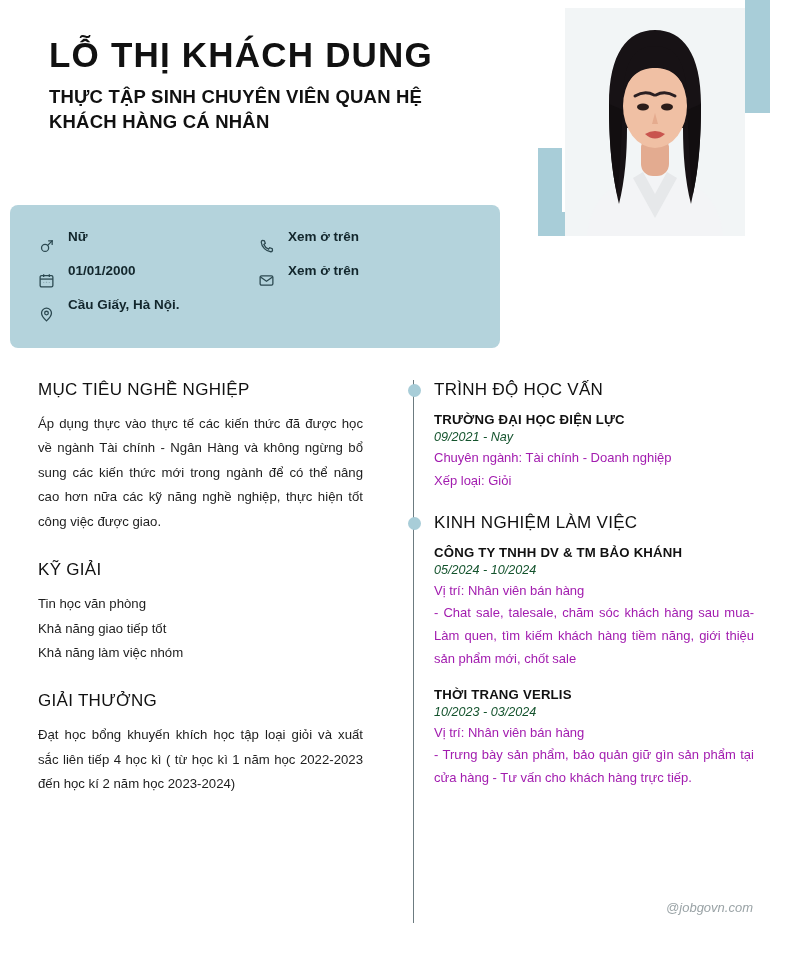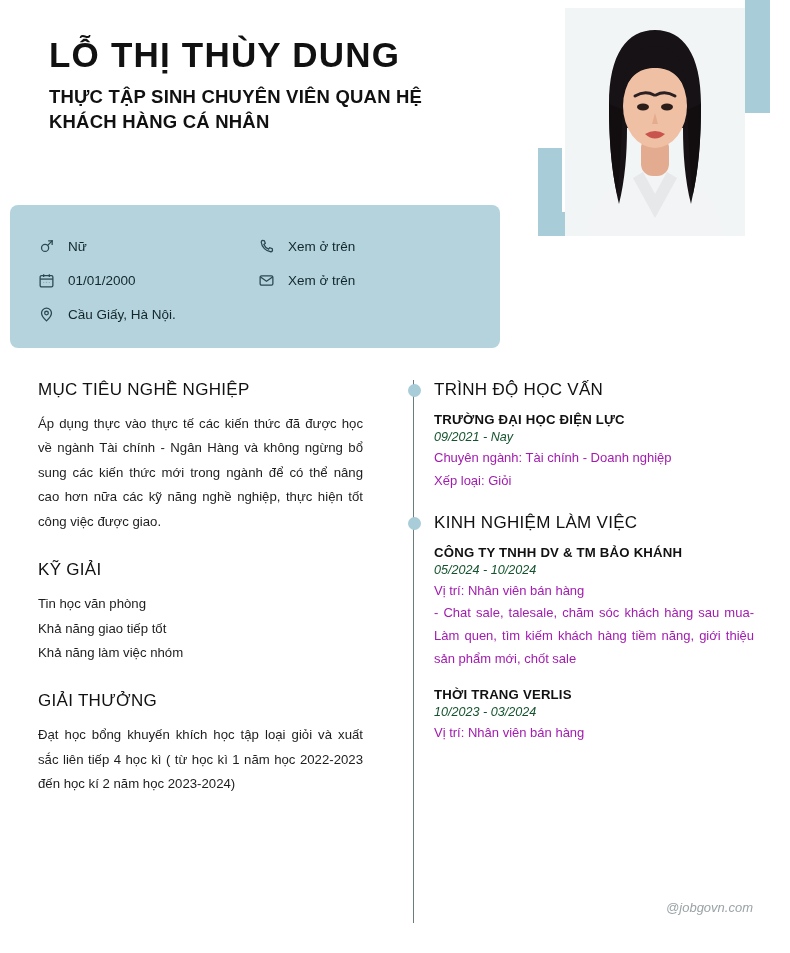--- a/index.html
+++ b/index.html
@@ -54,21 +54,21 @@
     color: #111; line-height: 1.35; max-width: 420px;
   }
 
   
   .contact-panel {
     position: absolute; left: 10px; top: 205px; width: 490px; height: 143px;
     background: #b4d3dc; border-radius: 8px;
   }
   .contact-col-l { position: absolute; left: 28px; top: 24px; width: 230px; }
   .contact-col-r { position: absolute; left: 248px; top: 24px; width: 230px; }
-  .c-row { display: flex; align-items: center; height: 34px; }
+  .c-row { display: flex; height: 34px; font-weight: bold; }
   .c-ico { width: 30px; flex: 0 0 30px; display: flex; align-items: center; color: #2b4850; }
   .c-txt { font-size: 13.5px; color: #12262c; }
 
   
   .col-left { position: absolute; left: 38px; top: 380px; width: 325px; }
   .divider {
     position: absolute; left: 413px; top: 380px; width: 1px; height: 543px;
     background: #6c7b80;
   }
   .col-right { position: absolute; left: 434px; top: 380px; width: 320px; }
@@ -143,21 +143,21 @@
 
       <path d="M80 126 q10 -6 20 0 q-10 9 -20 0 z" fill="#c9544e"></path>
 
       <path d="M44 96 C44 130 46 160 52 186 C56 158 56 126 58 102 Z" fill="#120e10"></path>
       <path d="M136 96 C136 130 134 160 128 186 C124 158 124 126 122 102 Z" fill="#120e10"></path>
     </svg>
   </div>
   <div class="deco-top-notch"></div>
 
   <div class="name-block">
-    <div class="name">LỖ THỊ THÙY DUNG</div>
+    <div class="name">LỖ THỊ KHÁCH DUNG</div>
     <div class="role">THỰC TẬP SINH CHUYÊN VIÊN QUAN HỆ KHÁCH HÀNG CÁ NHÂN</div>
   </div>
 
   <div class="contact-panel">
     <div class="contact-col-l">
 
       <div class="c-row">
         <span class="c-ico">
           <svg width="17" height="17" viewBox="0 0 24 24" fill="none" stroke="#2b4850" stroke-width="1.8" stroke-linecap="round">
             <circle cx="10" cy="14" r="5"></circle>
@@ -264,18 +264,19 @@
         <div class="entry-title">CÔNG TY TNHH DV &amp; TM BẢO KHÁNH</div>
         <div class="entry-date">05/2024 - 10/2024</div>
         <div class="entry-line">Vị trí: Nhân viên bán hàng</div>
         <div class="entry-line just">- Chat sale, talesale, chăm sóc khách hàng sau mua- Làm quen, tìm kiếm khách hàng tiềm năng, giới thiệu sản phẩm mới, chốt sale</div>
       </div>
 
       <div class="entry">
         <div class="entry-title">THỜI TRANG VERLIS</div>
         <div class="entry-date">10/2023 - 03/2024</div>
         <div class="entry-line">Vị trí: Nhân viên bán hàng</div>
+        <div class="entry-line just">- Trưng bày sản phẩm, bảo quản giữ gìn sản phẩm tại cửa hàng - Tư vấn cho khách hàng trực tiếp.</div>
       </div>
     </div>
   </div>
 
   <div class="watermark">@jobgovn.com</div>
 </div>
 
 </body></html>

